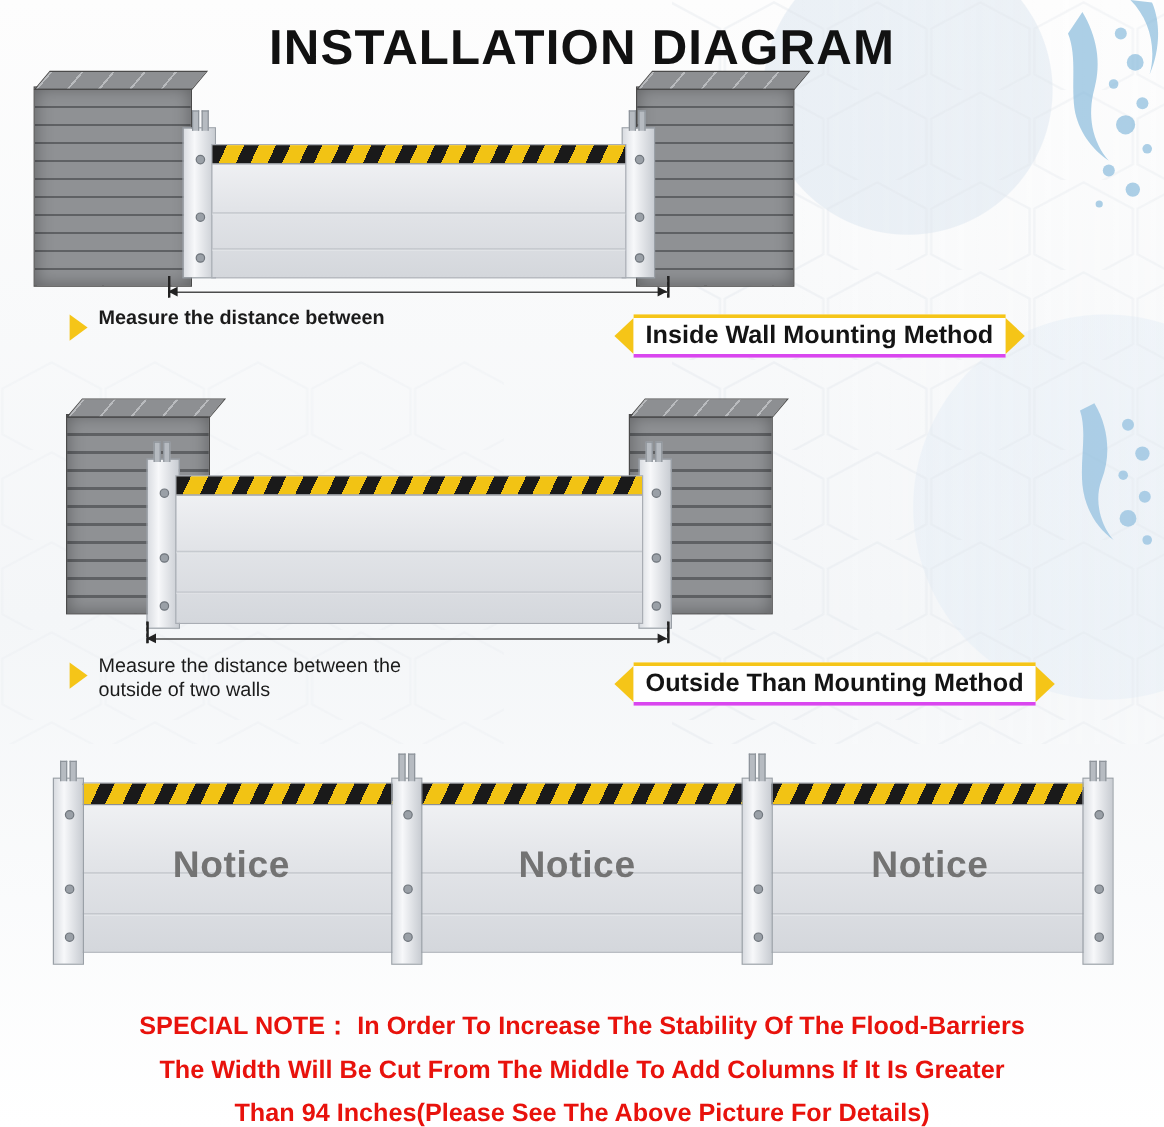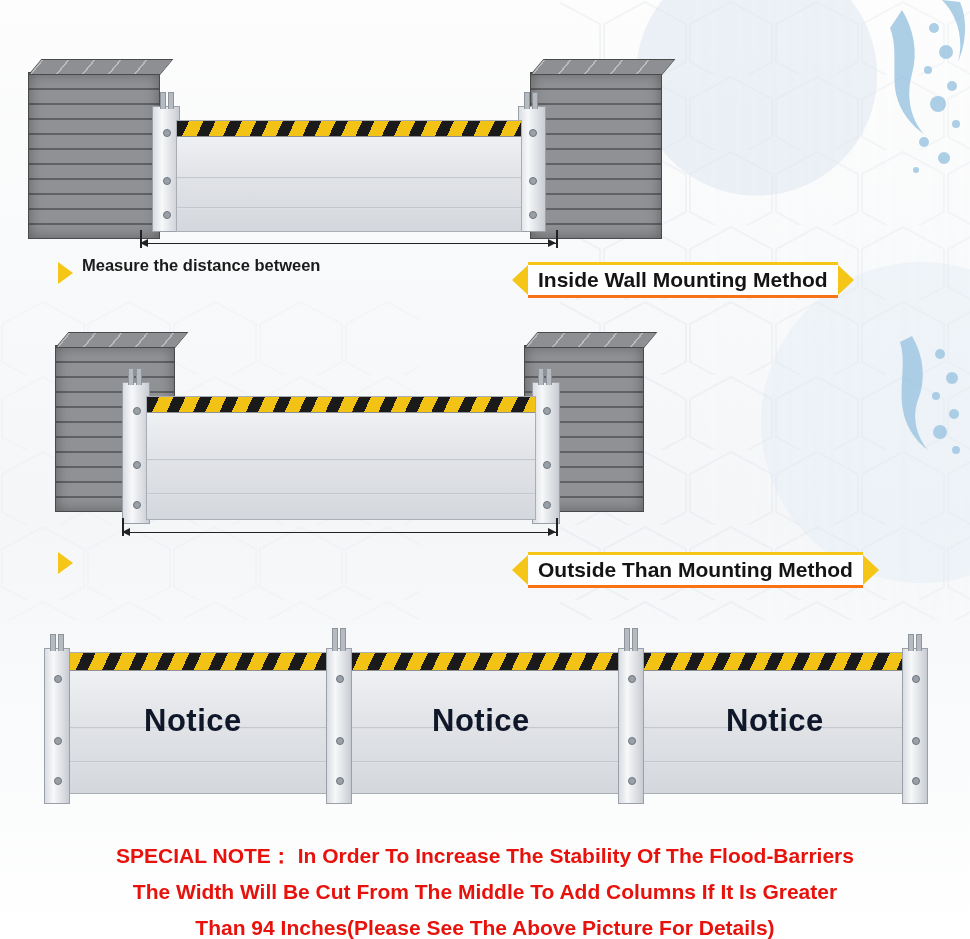--- a/index.html
+++ b/index.html
@@ -95,32 +95,32 @@
   }
   .caption .txt{font-size:16.5px;line-height:20px;color:#1b1b1b;}
 
   
   .banner{position:absolute;display:flex;align-items:center;height:30px;}
   .banner .tailL{
     width:0;height:0;border-top:15px solid transparent;border-bottom:15px solid transparent;
     border-right:16px solid #f5c518;
   }
   .banner .body{
-    background:#ffffff;border-top:3px solid #f5c518;border-bottom:3px solid #f97316;
+    background:#ffffff;border-top:3px solid #f5c518;border-bottom:3px solid #d946ef;
     padding:0 10px;height:30px;display:flex;align-items:center;
     font-size:21px;font-weight:bold;color:#141414;white-space:nowrap;
   }
   .banner .tailR{
     width:0;height:0;border-top:15px solid transparent;border-bottom:15px solid transparent;
     border-left:16px solid #f5c518;
   }
 
   
   .notice{
-    position:absolute;font-size:31px;font-weight:bold;color:#0f172a;letter-spacing:.5px;
+    position:absolute;font-size:31px;font-weight:bold;color:#737373;letter-spacing:.5px;
   }
 
   
   .note{
     position:absolute;left:0;width:970px;text-align:center;color:#e8120c;
     font-size:21px;font-weight:bold;line-height:36px;
   }
 
   
   .splash{position:absolute;pointer-events:none;opacity:.85;}
@@ -166,20 +166,21 @@
       <path d="M22 6 C34 26 36 50 28 70 C22 86 26 106 38 120 C24 110 14 94 12 74 C10 52 16 30 10 12 Z"></path>
       <circle cx="50" cy="24" r="5"></circle>
         <circle cx="62" cy="48" r="6"></circle>
         <circle cx="46" cy="66" r="4"></circle>
       <circle cx="64" cy="84" r="5"></circle>
         <circle cx="50" cy="102" r="7"></circle>
         <circle cx="66" cy="120" r="4"></circle>
     </g>
   </svg>
 
+  <div class="title">INSTALLATION DIAGRAM</div>
 
   <div>
 
     <div class="brick" style="left:28px;top:72px;width:130px;height:165px;">
       <div class="top"></div>
     </div>
 
     <div class="brick" style="left:530px;top:72px;width:130px;height:165px;">
       <div class="top"></div>
     </div>
@@ -254,20 +255,24 @@
       <div class="seam" style="top:62px;"></div>
       <div class="seam" style="top:96px;"></div>
     </div>
 
     <div class="tick" style="left:122px;top:518px;height:18px;"></div>
     <div class="tick" style="left:556px;top:518px;height:18px;"></div>
     <div class="dimline" style="left:122px;top:532px;width:434px;"></div>
 
     <div class="caption" style="left:58px;top:545px;width:420px;">
       <div class="ytri"></div>
+      <div class="txt">
+        <div>Measure the distance between the</div>
+        <div>outside of two walls</div>
+      </div>
     </div>
 
     <div class="banner" style="left:512px;top:555px;">
       <div class="tailL"></div>
       <div class="body">Outside Than Mounting Method</div>
       <div class="tailR"></div>
     </div>
   </div>
 
   <div>

